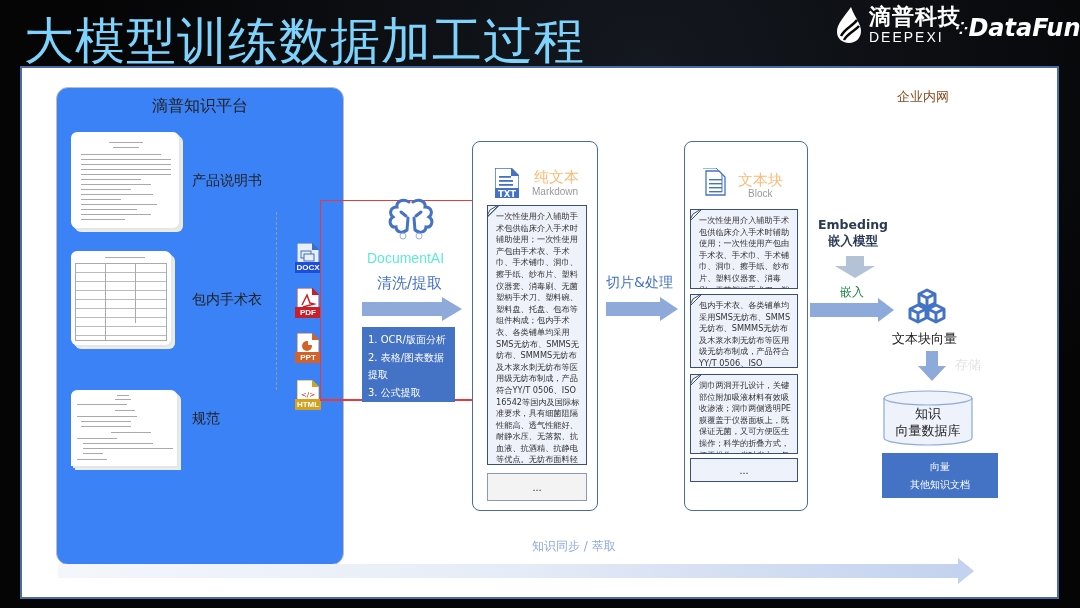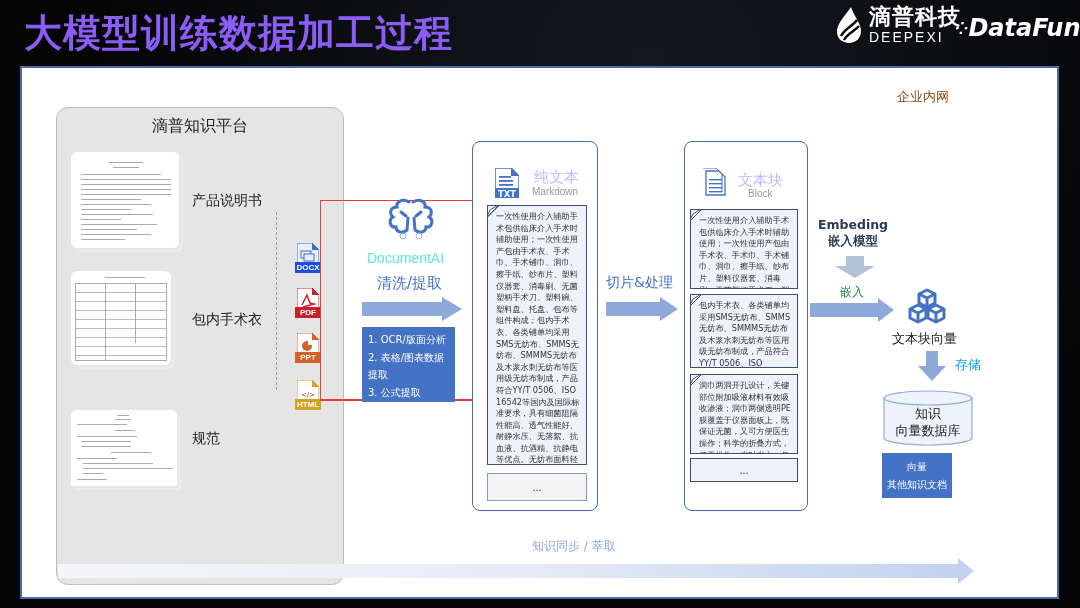--- a/index.html
+++ b/index.html
@@ -1,60 +1,60 @@
 <!DOCTYPE html>
 <html><head>
 <meta charset="utf-8">
 <style>
 *{margin:0;padding:0;box-sizing:border-box;}
 html,body{width:1080px;height:608px;overflow:hidden;}
 body{background:#050506;font-family:"Liberation Sans","DejaVu Sans",sans-serif;position:relative;}
 .bg-glow{position:absolute;left:0;top:0;width:1080px;height:608px;background:radial-gradient(ellipse at 60% 10%,#14181f 0%,#050506 60%);}
-.title{position:absolute;left:24px;top:8px;font-size:38px;font-weight:bold;color:#8b5cf6;letter-spacing:1px;font-family:"DejaVu Sans",sans-serif;}
+.title{position:absolute;left:24px;top:8px;font-size:50px;font-weight:normal;color:#7dd3fc;letter-spacing:1px;font-family:"DejaVu Sans",sans-serif;}
 .logo-deepexi{position:absolute;left:835px;top:6px;display:flex;align-items:center;gap:6px;}
 .logo-drop{width:28px;height:38px;}
 .logo-text{color:#fff;line-height:1;}
 .logo-text .cn{font-size:22px;font-weight:bold;letter-spacing:1px;font-family:"DejaVu Sans",sans-serif;}
 .logo-text .en{font-size:14px;letter-spacing:2px;margin-top:2px;}
 .logo-datafun{position:absolute;left:955px;top:14px;color:#fff;font-size:24px;font-style:italic;font-weight:bold;font-family:"DejaVu Sans",sans-serif;display:flex;align-items:center;}
 .logo-datafun .dots{font-size:16px;letter-spacing:-2px;margin-right:2px;}
 .panel{position:absolute;left:20px;top:66px;width:1039px;height:533px;background:#fff;border:2px solid #4a6aa8;}
 .intranet{position:absolute;left:897px;top:88px;font-size:13px;color:#8a4a1e;font-family:"DejaVu Sans",sans-serif;}
-.platform{position:absolute;left:56px;top:107px;width:288px;height:478px;background:#e5e5e5;border:1px solid #bdbdbd;border-radius:12px;}
+.platform{position:absolute;left:56px;top:87px;width:288px;height:478px;background:#3b82f6;border:1px solid #bdbdbd;border-radius:12px;}
 .platform-title{position:absolute;left:0;width:100%;top:8px;text-align:center;font-size:16px;color:#222;font-family:"DejaVu Sans",sans-serif;}
 .doc-thumb{position:absolute;background:#fff;box-shadow:2px 2px 0 #e6e6e6,4px 4px 0 #ececec;border-radius:6px;overflow:hidden;}
 .doc-line{position:absolute;height:1px;background:#aaa;}
 .doc-label{position:absolute;font-size:14px;color:#222;font-family:"DejaVu Sans",sans-serif;}
 .platform-foot{position:absolute;left:0;width:100%;top:392px;text-align:center;font-size:14px;color:#222;font-family:"DejaVu Sans",sans-serif;}
 .dash-line{position:absolute;left:276px;top:212px;height:178px;border-left:1px dashed #999;}
 .ficon{position:absolute;width:22px;height:30px;}
 .ficon .lbl{position:absolute;left:-2px;bottom:0;width:26px;height:11px;font-size:8px;font-weight:bold;color:#fff;text-align:center;line-height:11px;}
 .red-box{position:absolute;left:320px;top:200px;width:162px;height:200px;border:1px solid #e83a3a;}
 .red-line{position:absolute;left:320px;top:400px;width:168px;height:1px;background:#e83a3a;}
 .docai-label{position:absolute;left:367px;top:250px;font-size:14px;color:#5eead4;}
 .wash-label{position:absolute;left:377px;top:274px;font-size:15px;color:#4472c4;font-family:"DejaVu Sans",sans-serif;}
 .arrow{position:absolute;}
 .arrow .shaft{position:absolute;left:0;background:#8eaadb;}
 .arrow .head{position:absolute;width:0;height:0;border-style:solid;border-color:transparent transparent transparent #8eaadb;}
 .steps-box{position:absolute;left:362px;top:327px;width:93px;height:75px;background:#4472c4;color:#fff;font-size:10px;line-height:17.5px;padding:4px 6px;font-family:"DejaVu Sans",sans-serif;}
 .col-box{position:absolute;background:#fff;border:1px solid #4a6aa8;border-radius:8px;}
-.col-title{position:absolute;font-size:15px;color:#c4b5fd;font-family:"DejaVu Sans",sans-serif;}
+.col-title{position:absolute;font-size:15px;color:#fdba74;font-family:"DejaVu Sans",sans-serif;}
 .col-sub{position:absolute;font-size:10px;color:#999;}
 .note{position:absolute;background:#eef2fa;border:1.5px solid #3a4e7a;font-size:8.2px;line-height:11.6px;color:#333;padding:5px 6px 3px 8px;font-family:"DejaVu Sans",sans-serif;overflow:hidden;}
 .note-fold{position:absolute;left:-2px;top:-2px;width:16px;height:14px;}
 .note-dots{position:absolute;background:#f3f3f3;border:1px solid #8a9ab8;text-align:center;font-size:11px;color:#333;}
 .cut-label{position:absolute;left:606px;top:274px;font-size:14px;color:#4472c4;font-family:"DejaVu Sans",sans-serif;}
 .embed-title{position:absolute;left:818px;top:217px;width:70px;text-align:center;font-size:12.5px;font-weight:bold;color:#2a3a55;line-height:16px;font-family:"DejaVu Sans",sans-serif;}
 .embed-down{position:absolute;left:835px;top:256px;}
 .embed-label{position:absolute;left:840px;top:284px;font-size:12px;color:#15803d;font-family:Liberation Sans, sans-serif;}
 .vec-label{position:absolute;left:892px;top:330px;font-size:13px;color:#222;font-family:"DejaVu Sans",sans-serif;}
-.store-label{position:absolute;left:955px;top:356px;font-size:13px;color:#0ea5e9;font-family:Liberation Sans, sans-serif;}
+.store-label{position:absolute;left:955px;top:356px;font-size:13px;color:#e5e5e5;font-family:Liberation Sans, sans-serif;}
 .db{position:absolute;left:883px;top:390px;width:90px;height:56px;}
 .db-text{position:absolute;left:883px;top:405px;width:90px;text-align:center;font-size:13px;color:#222;line-height:17px;font-family:"DejaVu Sans",sans-serif;}
-.meta-box{position:absolute;left:882px;top:453px;width:70px;height:45px;background:#4472c4;color:#fff;text-align:center;font-size:10px;line-height:18px;padding-top:5px;font-family:"DejaVu Sans",sans-serif;}
+.meta-box{position:absolute;left:882px;top:453px;width:116px;height:45px;background:#4472c4;color:#fff;text-align:center;font-size:10px;line-height:18px;padding-top:5px;font-family:"DejaVu Sans",sans-serif;}
 .sync-label{position:absolute;left:532px;top:538px;font-size:12px;color:#8eaadb;font-family:"DejaVu Sans",sans-serif;}
 .sync-bar{position:absolute;left:58px;top:564px;width:900px;height:14px;background:linear-gradient(90deg,#f4f6fb 0%,#e6ecf7 50%,#c3d2ee 100%);}
 .sync-head{position:absolute;left:958px;top:558px;width:0;height:0;border-style:solid;border-width:13px 0 13px 16px;border-color:transparent transparent transparent #c3d2ee;}
 </style>
 </head>
 <body>
 
 <div class="bg-glow"></div>
 
 <div class="title">大模型训练数据加工过程</div>

